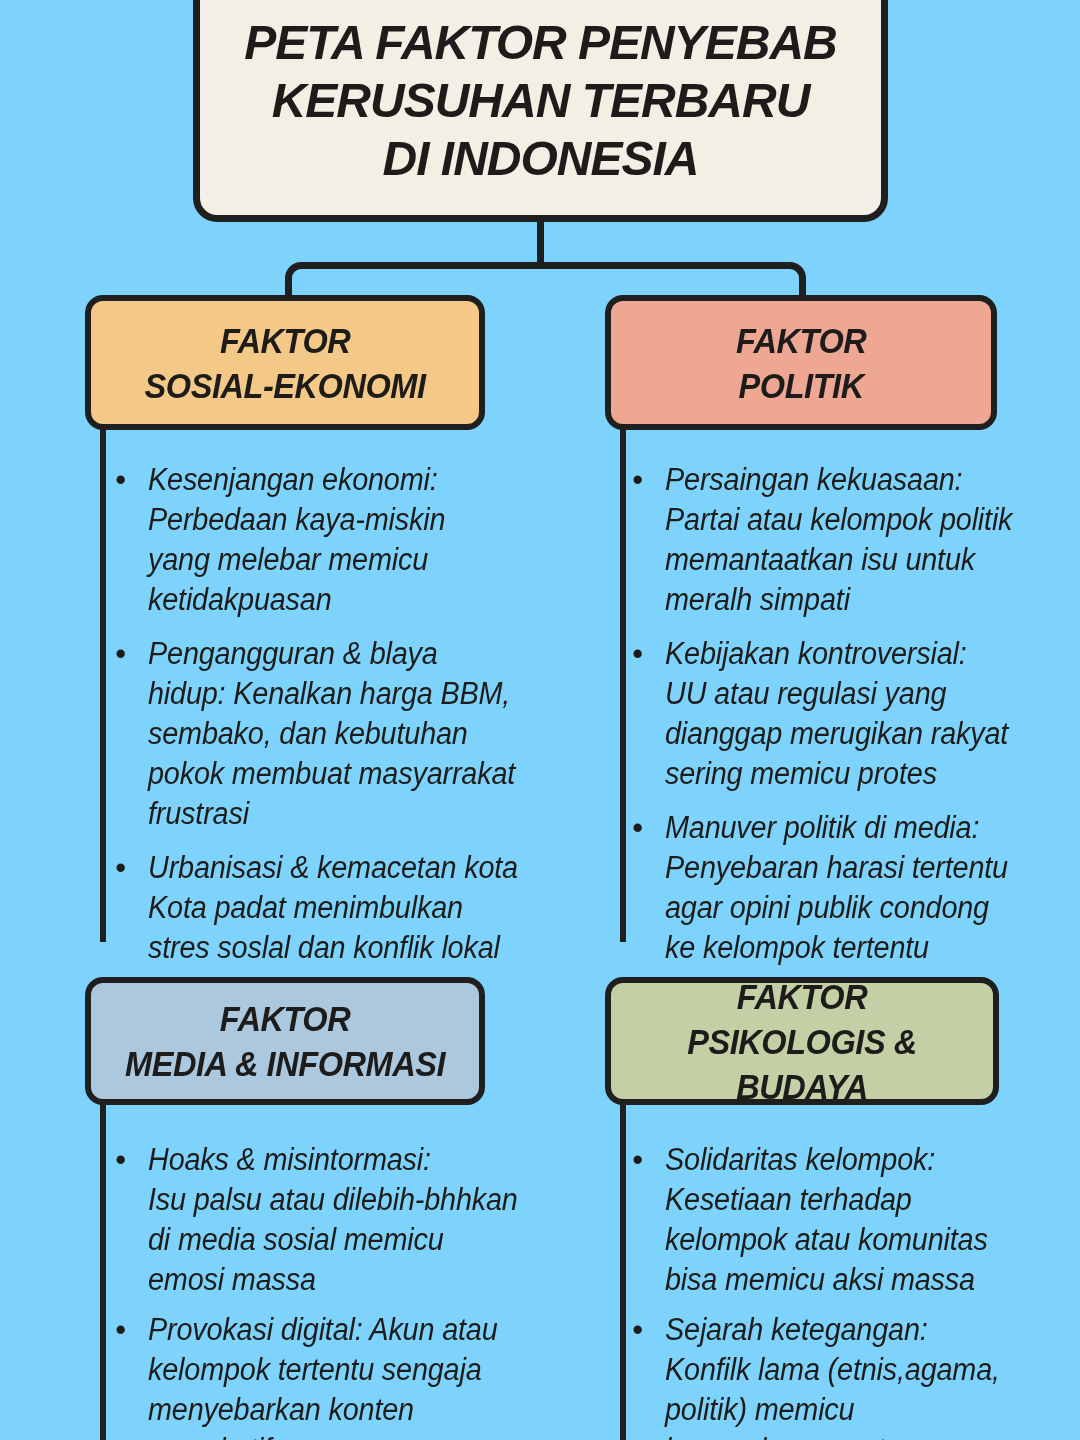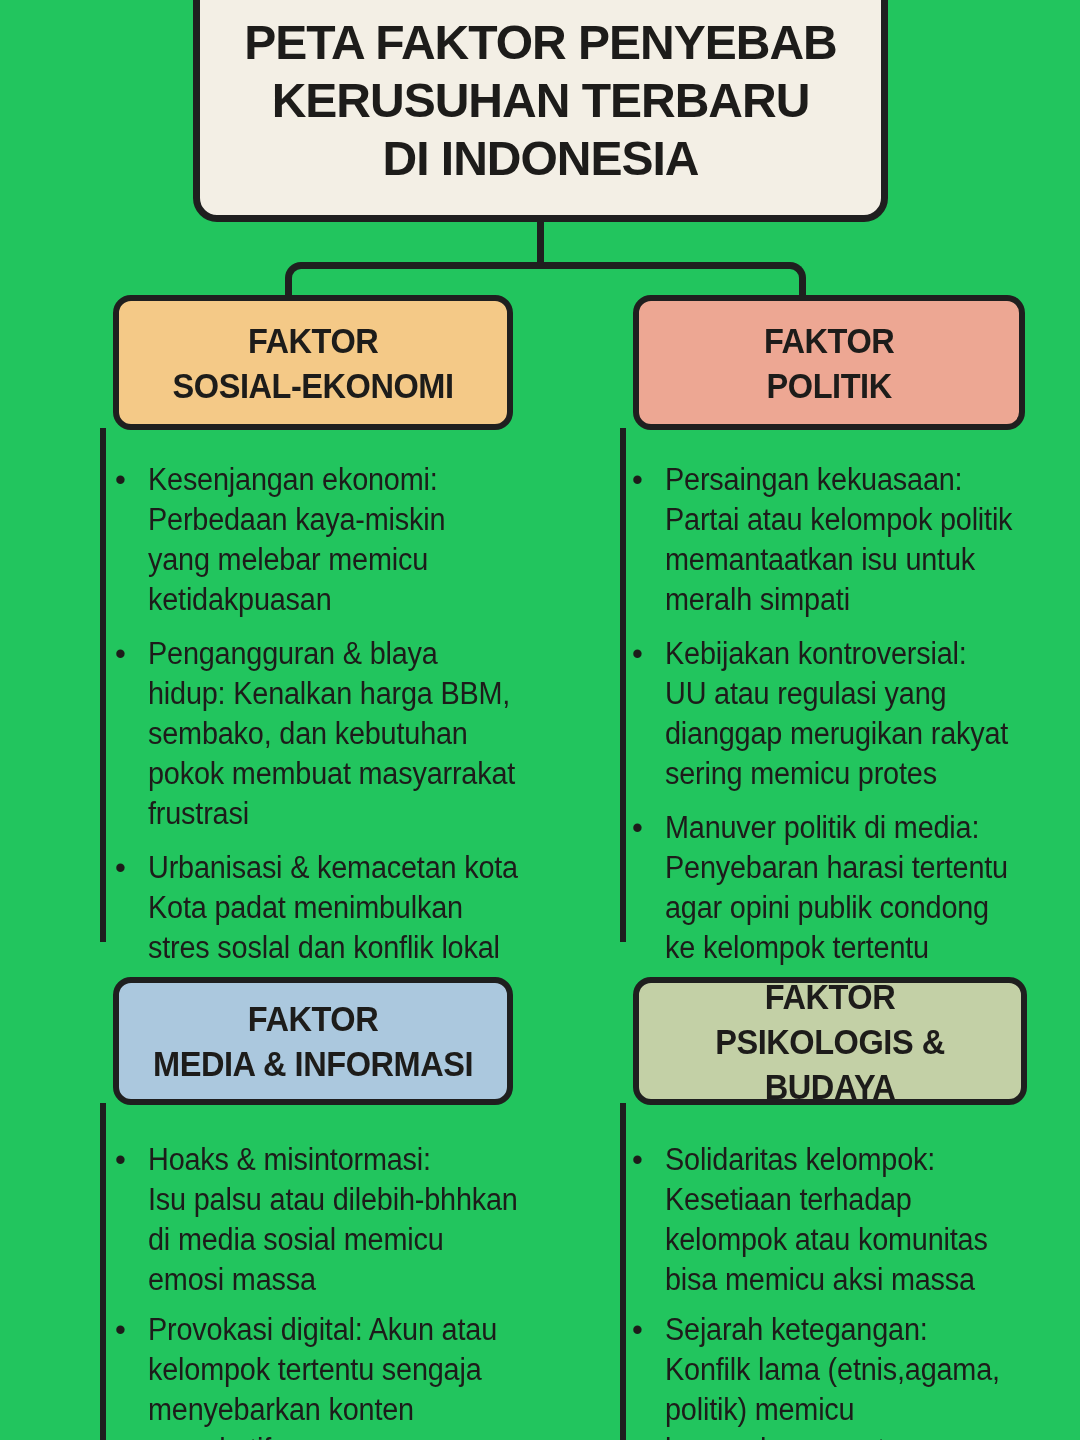--- a/index.html
+++ b/index.html
@@ -39,21 +39,20 @@
     border-right:7px solid #1f1f1f;
     border-radius:16px 16px 0 0;
   }
   
   .factor-box{
     position:absolute;
     box-sizing:border-box;
     border:6px solid #1f1f1f;border-radius:18px;
     display:flex;align-items:center;justify-content:center;
     text-align:center;
-    margin-left:28px;
   }
   .factor-label{
     font-weight:bold;
     font-size:35px;line-height:45px;
     letter-spacing:-0.5px;
     white-space:pre-line;
     transform:scaleX(0.93);
     transform-origin:50% 50%;
   }
   .box-r1-left {left:85px;  top:295px; width:400px; height:135px;}
@@ -82,21 +81,21 @@
     font-size:31px;line-height:40px;
     letter-spacing:-0.2px;
     white-space:pre-line;
     transform:scaleX(0.93);
     transform-origin:0 0;
   }
 </style>
 </head>
 <body>
 
-<div class="canvas" style="background-color: #22c55e;">
+<div class="canvas" style="background-color: #7dd3fc; font-style: italic;">
 
   <div class="title-box">
     <div class="title-text">PETA FAKTOR PENYEBAB
 KERUSUHAN TERBARU
 DI INDONESIA</div>
   </div>
 
   <div class="connector-stub"></div>
   <div class="connector-bracket"></div>
 

